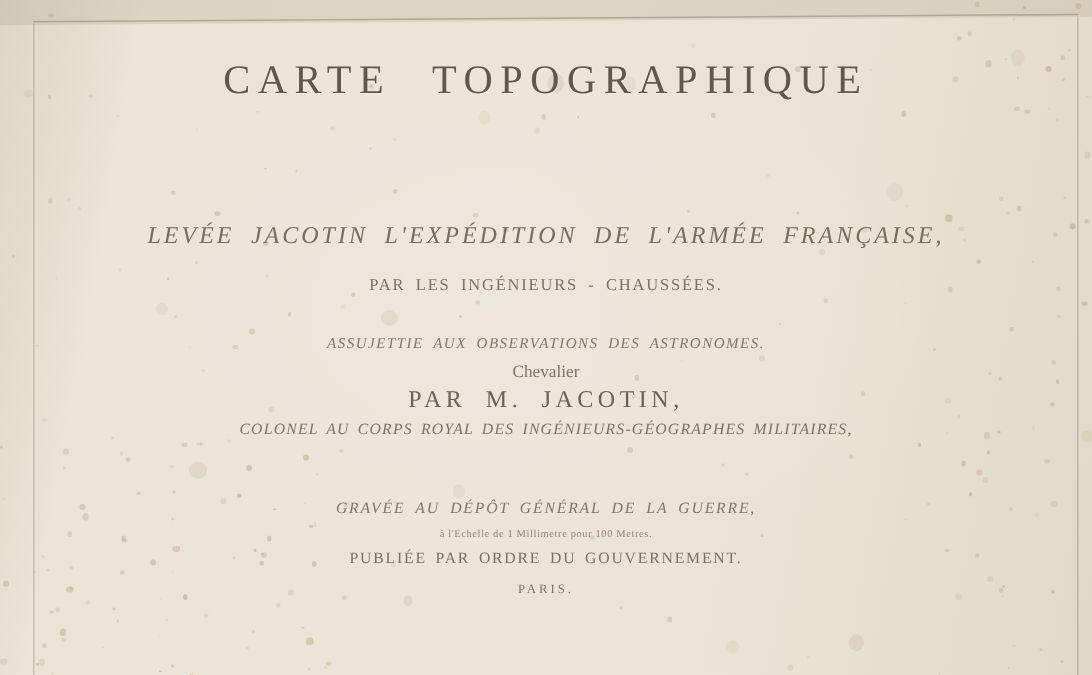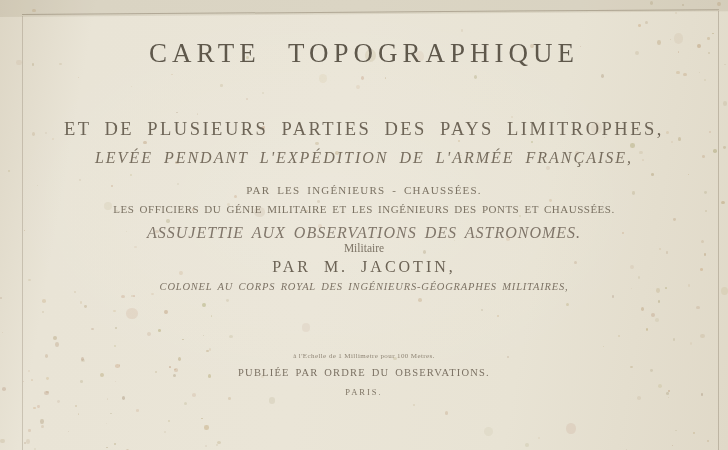--- a/index.html
+++ b/index.html
@@ -34,21 +34,21 @@
   .line{
     position:absolute;left:0;width:100%;
     text-align:center;white-space:nowrap;
   }
   .l-title1{top:38px;font-size:27px;letter-spacing:5px;word-spacing:16px;color:#5f584b;text-shadow:0.4px 0.4px 0 rgba(255,255,255,0.35);}
   .l-title2{top:71px;font-size:37px;letter-spacing:7px;word-spacing:12px;color:#595246;text-shadow:0.4px 0.4px 0 rgba(255,255,255,0.35);}
   .l-limitrophes{top:119px;font-size:18.5px;letter-spacing:2.5px;word-spacing:6px;color:#6e6557;}
   .l-levee{top:149px;font-size:16px;font-style:italic;letter-spacing:2px;word-spacing:5px;color:#776d5e;}
   .l-parles{top:184px;font-size:11px;letter-spacing:1.2px;word-spacing:3px;color:#7b7263;}
   .l-officiers{top:203px;font-size:11px;letter-spacing:0.5px;word-spacing:2px;color:#7b7263;}
-  .l-assujettie{top:224px;font-size:16px;font-style:italic;letter-spacing:1px;word-spacing:3px;color:#80766a;}
+  .l-assujettie{top:224px;font-size:10px;font-style:italic;letter-spacing:1px;word-spacing:3px;color:#80766a;}
   .l-construite{top:242px;font-size:11.5px;color:#7d7466;}
   .l-jacotin{top:258px;font-size:16px;letter-spacing:3px;word-spacing:6px;color:#6b6254;}
   .l-colonel{top:281px;font-size:10.5px;font-style:italic;letter-spacing:0.8px;word-spacing:2px;color:#7d7365;}
   .l-chevalier{top:298px;font-size:11.5px;letter-spacing:0.2px;color:#7f7667;}
   .l-membre{top:315px;font-size:11.5px;color:#7f7667;}
   .l-gravee{top:334px;font-size:10.5px;font-style:italic;letter-spacing:1.2px;word-spacing:3px;color:#80766a;}
   .l-echelle{top:352px;font-size:7px;letter-spacing:0.4px;color:#8f8575;}
   .l-publiee{top:367px;font-size:10.5px;letter-spacing:1.2px;word-spacing:2px;color:#7b7163;}
   .l-paris{top:387px;font-size:8.5px;letter-spacing:2px;color:#7f7566;}
   .foxing{position:absolute;left:0;top:0;width:100%;height:100%;pointer-events:none;}
@@ -308,24 +308,23 @@
       <div class="spot" style="left: 268.677px; top: 397.071px; width: 6.70357px; height: 6.53546px; background: rgba(143, 134, 83, 0.13);"></div>
       <div class="spot" style="left: 414.998px; top: 51.3787px; width: 9.26776px; height: 10.482px; background: rgba(163, 117, 76, 0.07);"></div>
       <div class="spot" style="left: 483.887px; top: 426.999px; width: 9.0866px; height: 8.94318px; background: rgba(145, 123, 70, 0.07);"></div>
       <div class="spot" style="left: 590.523px; top: 122.286px; width: 11.9336px; height: 11.2521px; background: rgba(161, 119, 72, 0.063);"></div>
       <div class="spot" style="left: 104.331px; top: 201.891px; width: 7.7555px; height: 8.19621px; background: rgba(150, 124, 65, 0.086);"></div>
       <div class="spot" style="left: 16.4087px; top: 59.9792px; width: 5.13696px; height: 4.55872px; background: rgba(166, 127, 83, 0.098);"></div>
       <div class="spot" style="left: 126.309px; top: 308.19px; width: 11.2302px; height: 10.4312px; background: rgba(178, 116, 81, 0.12);"></div>
     </div>
 
   <div class="line l-title1">CARTE TOPOGRAPHIQUE</div>
-  <div class="line l-limitrophes">ET DE PLUSIEURS PARTIES DES PAYS LIMITROPHES,</div>
-  <div class="line l-levee">LEVÉE PENDANT L'EXPÉDITION DE L'ARMÉE FRANÇAISE,</div>
+  <div class="line l-levee">LEVÉE JACOTIN L'EXPÉDITION DE L'ARMÉE FRANÇAISE,</div>
   <div class="line l-parles">PAR LES INGÉNIEURS - CHAUSSÉES.</div>
-  <div class="line l-officiers">LES OFFICIERS DU GÉNIE MILITAIRE ET LES INGÉNIEURS DES PONTS ET CHAUSSÉES.</div>
   <div class="line l-assujettie">ASSUJETTIE AUX OBSERVATIONS DES ASTRONOMES.</div>
-  <div class="line l-construite">Militaire</div>
+  <div class="line l-construite">Chevalier</div>
   <div class="line l-colonel">COLONEL AU CORPS ROYAL DES INGÉNIEURS-GÉOGRAPHES MILITAIRES,</div>
   <div class="line l-jacotin">PAR M. JACOTIN,</div>
+  <div class="line l-gravee">GRAVÉE AU DÉPÔT GÉNÉRAL DE LA GUERRE,</div>
   <div class="line l-echelle">à l'Echelle de 1 Millimetre pour 100 Metres.</div>
-  <div class="line l-publiee">PUBLIÉE PAR ORDRE DU OBSERVATIONS.</div>
+  <div class="line l-publiee">PUBLIÉE PAR ORDRE DU GOUVERNEMENT.</div>
   <div class="line l-paris">PARIS.</div>
 </div>
 
 </body></html>

